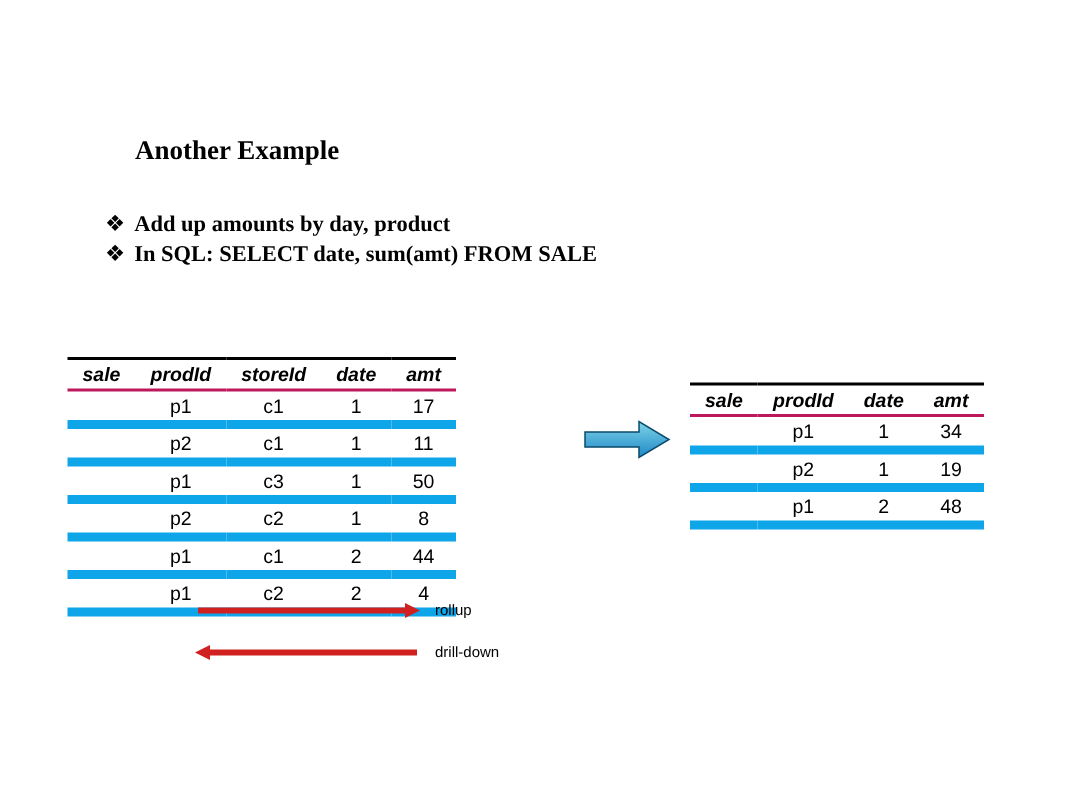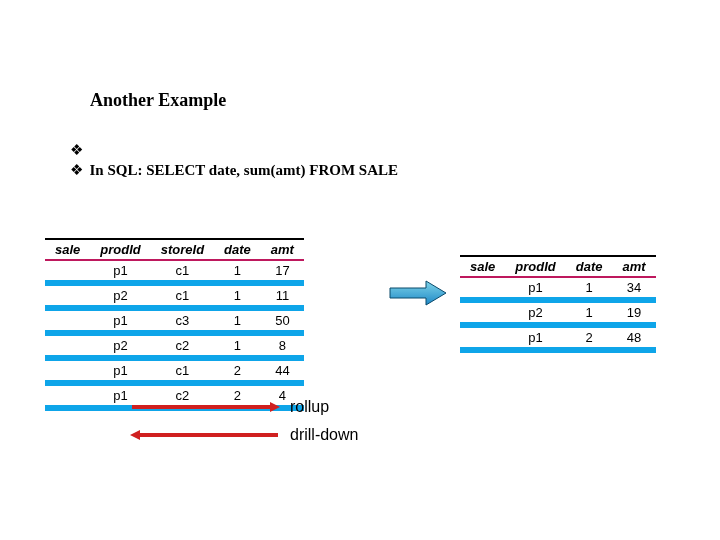--- a/index.html
+++ b/index.html
@@ -84,21 +84,21 @@
     position: absolute;
     left: 388px;
     top: 278px;
   }
   
   .op-arrows {
     position: absolute;
     left: 130px;
     top: 400px;
     font-family: Arial, Helvetica, sans-serif;
-    font-size: 16px;
+    font-size: 10px;
   }
   .op-row {
     display: flex;
     align-items: center;
     margin-bottom: 14px;
     height: 14px;
   }
   .op-label {
     margin-left: 10px;
     color: #000;
@@ -107,20 +107,21 @@
 </head>
 <body>
 
 <div class="slide">
 
   <div class="title">Another Example</div>
 
   <div class="bullets">
     <div class="bullet">
       <span class="diamond">❖</span>
+      <span class="bullet-text">Add up amounts by day, product</span>
     </div>
     <div class="bullet">
       <span class="diamond">❖</span>
       <span class="bullet-text">In SQL:  SELECT date, sum(amt) FROM SALE</span>
     </div>
   </div>
 
   <table class="table-left">
     <thead>
       <tr>

